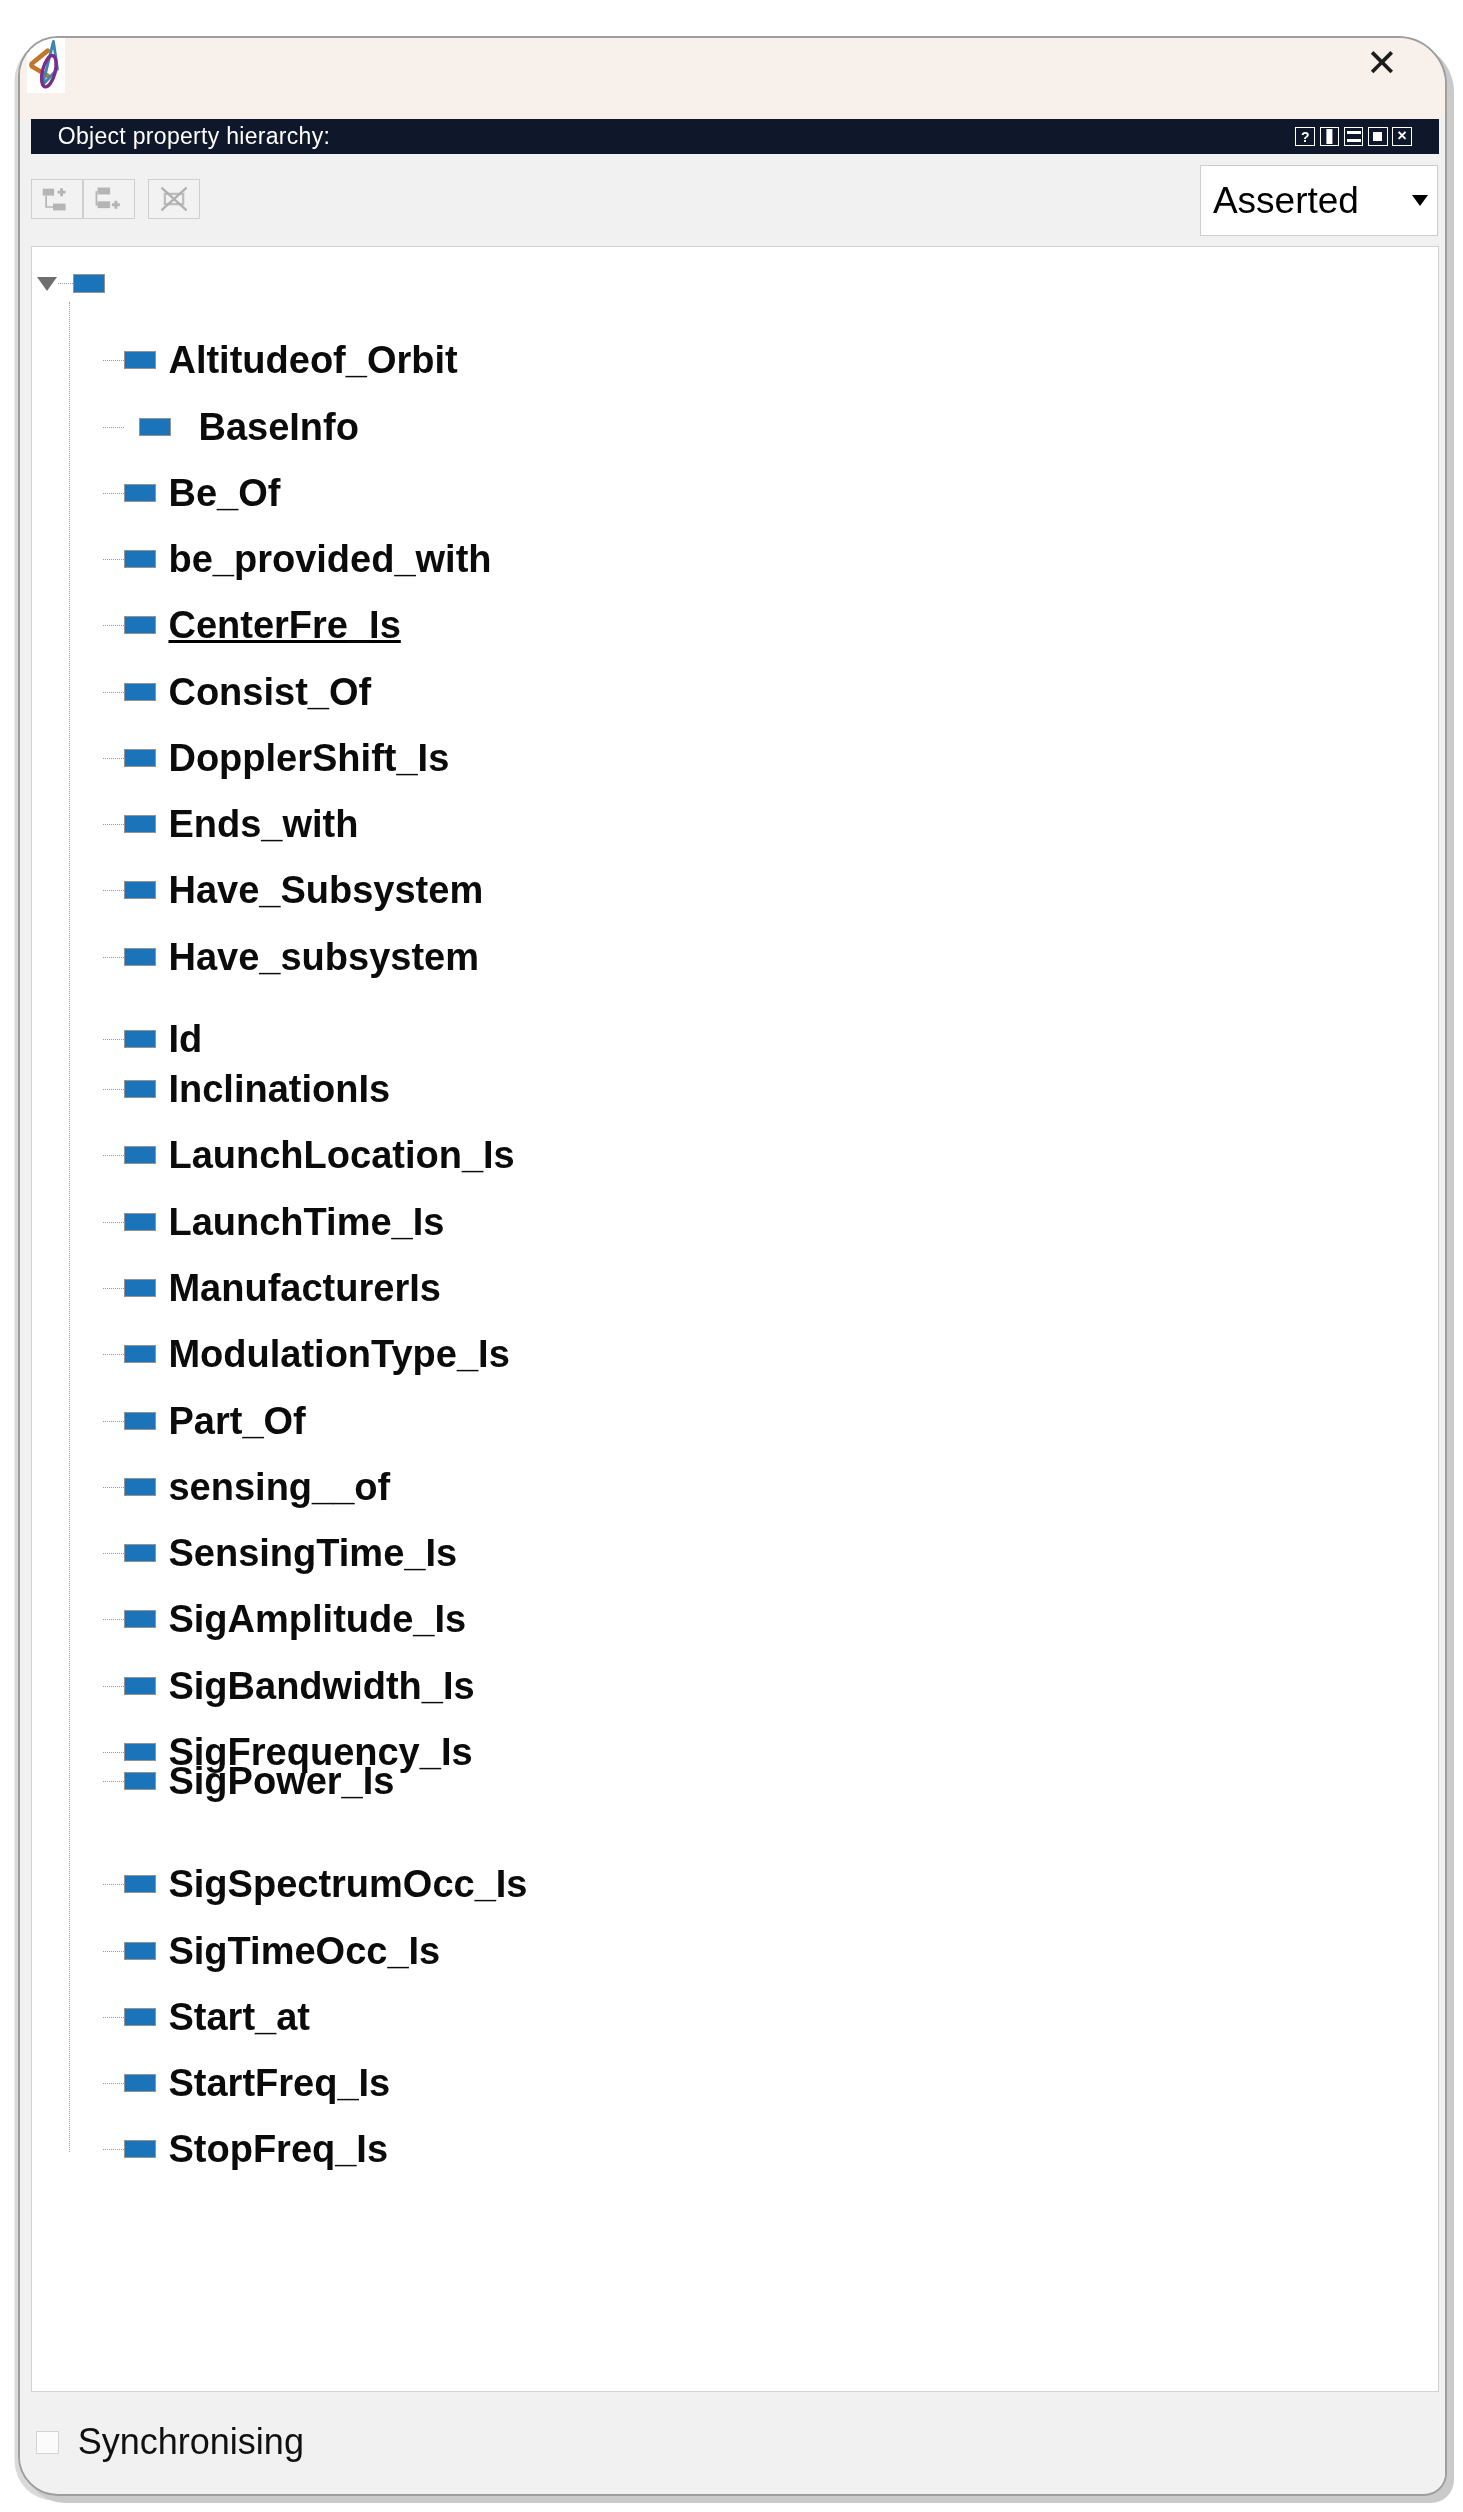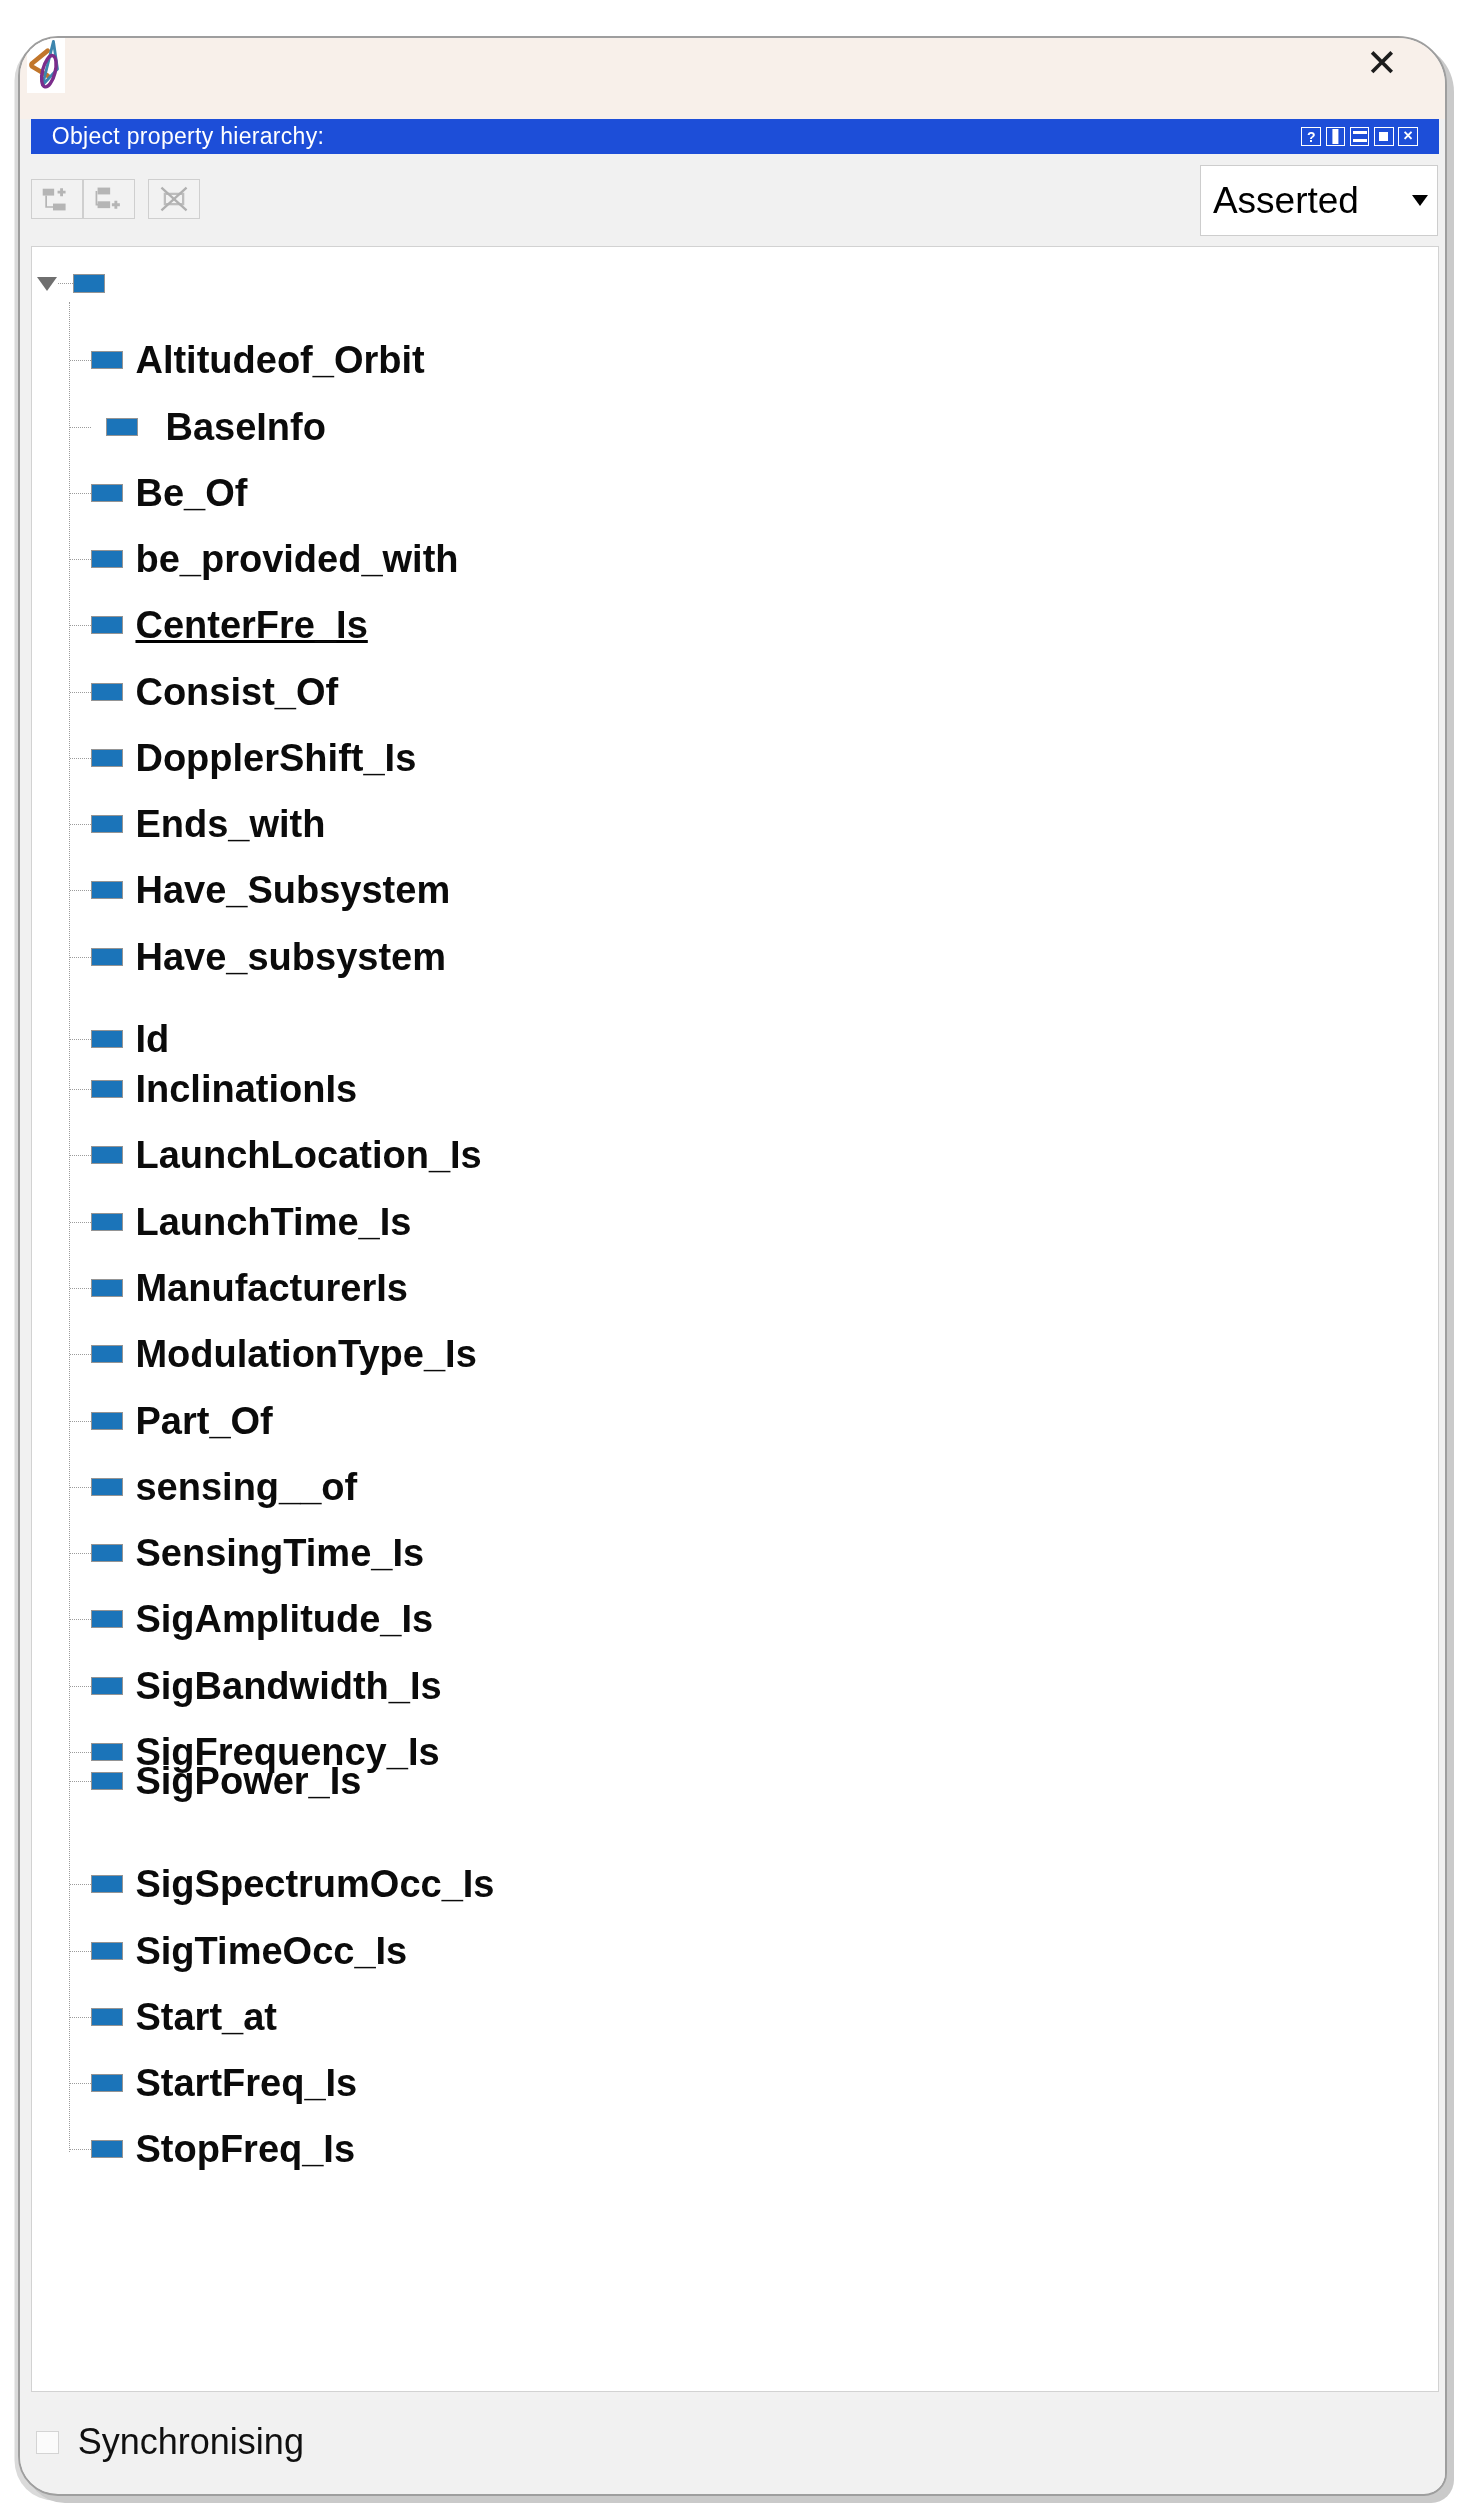--- a/index.html
+++ b/index.html
@@ -14,21 +14,21 @@
 
   
   .titlebar { position:absolute; left:0; top:0; width:100%; height:81px; background:#f8f0ea; }
   .logo { position:absolute; left:7px; top:0; width:38px; height:55px; background:#ffffff; }
   .close-btn { position:absolute; left:1336px; top:2.3px; width:51px; height:46px;
                display:flex; align-items:center; justify-content:center;
                font-size:38px; color:#1c1c1c; cursor:default; }
 
   
   .panel-header { position:absolute; left:10.4px; top:81px; width:1408px; height:35px;
-                  background:#1d4ed8; display:flex; align-items:center; padding:0 21px; }
+                  background:#0f172a; display:flex; align-items:center; padding:0 27px; }
   .panel-title { color:#ffffff; font-size:23px; letter-spacing:0.3px; }
   .panel-header-icons { margin-left:auto; display:flex; gap:4.6px; }
   .ph-icon { width:19.6px; height:19.6px; border:1.7px solid #ffffff; position:relative;
              color:#ffffff; display:flex; align-items:center; justify-content:center; }
   .ph-icon .glyph-q { font-size:14px; font-weight:bold; line-height:1; }
   .ph-icon .vbar { position:absolute; left:50%; transform:translateX(-50%); top:1.7px; bottom:1.7px; width:5.2px; background:#fff; }
   .ph-icon .hbar-top { position:absolute; left:1.7px; right:1.7px; top:2.9px; height:3.5px; background:#fff; }
   .ph-icon .hbar-bot { position:absolute; left:1.7px; right:1.7px; bottom:2.9px; height:3.5px; background:#fff; }
   .ph-icon .sq { width:9.2px; height:9.2px; background:#fff; }
   .ph-icon .glyph-x { font-size:12.7px; font-weight:bold; line-height:1; }
@@ -52,21 +52,21 @@
   .tree-vline { position:absolute; left:37px; top:55px; height:1850px; width:0;
                 border-left:1.7px dotted #9b9b9b; }
   .root-row { position:absolute; left:0; top:12.7px; height:48px; width:100%;
               display:flex; align-items:center; }
   .tri-down { margin-left:5.2px; width:0; height:0; border-left:10.4px solid transparent;
               border-right:10.4px solid transparent; border-top:14px solid #6f6f6f; }
   .dots-h { width:15px; height:0; border-top:1.7px dotted #9b9b9b; margin-left:0.6px; }
   .prop-icon { width:32px; height:18.4px; background:#1b74b9; border:1.7px solid #949494; flex:none; }
   .root-label { margin-left:17.3px; font-size:38px; color:#0b0b0b; white-space:pre; }
   .tree-row { position:absolute; left:0; height:48px; width:100%;
-              display:flex; align-items:center; }
+              display:flex; align-items:center;padding-left:33px; }
   .connector { margin-left:38px; width:21px; height:0; border-top:1.7px dotted #9b9b9b; flex:none; }
   .row-label { margin-left:12.7px; font-size:38px; font-weight:bold; color:#0b0b0b; white-space:pre; }
 
   
   .footer { position:absolute; left:0; top:2354px; width:100%; height:100px; background:#f1f1f1;
             display:flex; align-items:center; padding-left:16px; }
   .checkbox { width:23px; height:23px; border:1.7px solid #d4d4d4; background:#fbfbfb; flex:none; }
   .footer-label { margin-left:18.4px; font-size:36px; color:#101010; }
 </style>
 </head>

